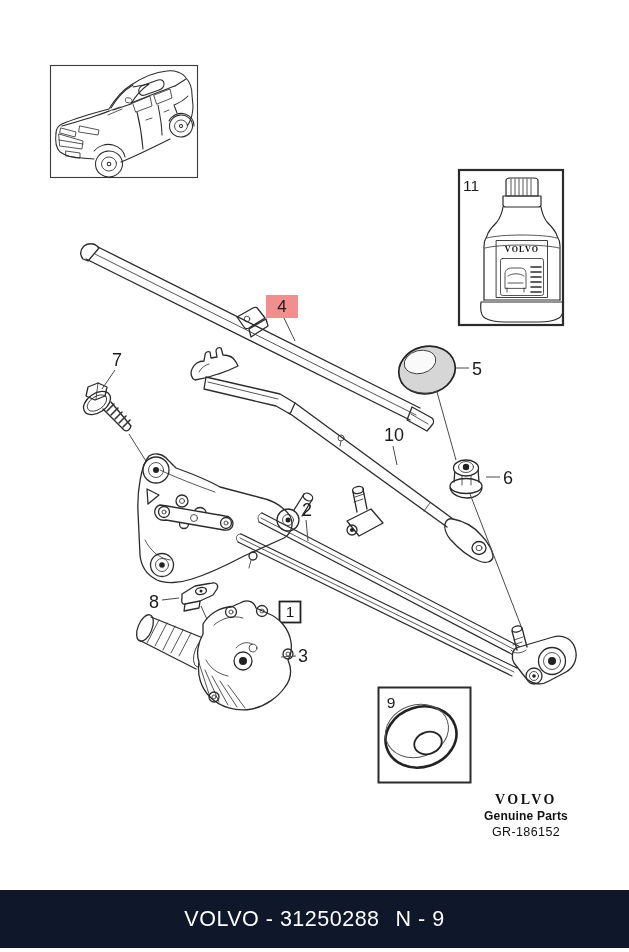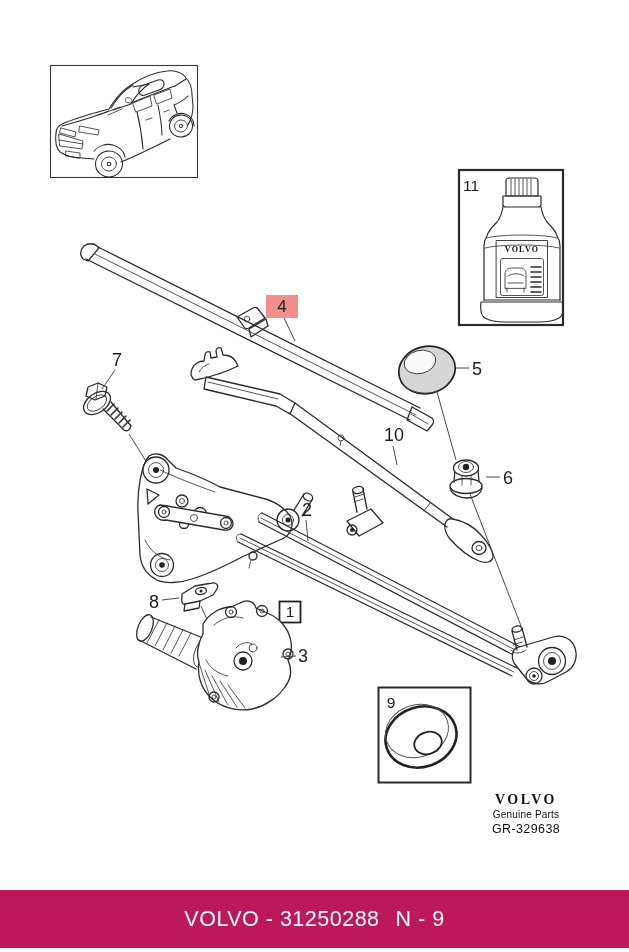--- a/index.html
+++ b/index.html
@@ -8,23 +8,23 @@
   svg{position:absolute;left:0;top:0;}
   .ln{fill:none;stroke:#2b2b2b;stroke-width:1.3;stroke-linecap:round;stroke-linejoin:round;}
   .lnw{fill:#ffffff;stroke:#2b2b2b;stroke-width:1.3;stroke-linecap:round;stroke-linejoin:round;}
   .thin{stroke-width:0.8;}
   .leader{fill:none;stroke:#4a4a4a;stroke-width:1;}
   .callout{font-family:"Liberation Sans",sans-serif;font-size:18px;fill:#1c1c1c;}
   .callout-sm{font-family:"Liberation Sans",sans-serif;font-size:15.5px;fill:#1c1c1c;}
   .dot{fill:#222222;stroke:none;}
   .brand{position:absolute;left:456px;top:792px;width:140px;text-align:center;color:#111;}
   .brand-logo{font-family:"Liberation Serif",serif;font-weight:bold;font-size:14px;letter-spacing:2.5px;}
-  .brand-tag{font-size:10px;margin-top:1px;letter-spacing:0.2px;}
+  .brand-tag{font-size:12px;margin-top:1px;letter-spacing:0.2px;font-weight:bold;}
   .brand-ref{font-size:12.5px;margin-top:2px;letter-spacing:0.4px;}
-  .banner{position:absolute;left:0;top:890px;width:629px;height:58px;background:#be185d;
+  .banner{position:absolute;left:0;top:890px;width:629px;height:58px;background:#0f172a;
           display:flex;align-items:center;justify-content:center;gap:16px;
           color:#ffffff;font-size:21.5px;letter-spacing:0.5px;}
 </style>
 </head>
 <body>
 
 <div class="stage">
 
 <svg width="629" height="890" viewBox="0 0 629 890">
 
@@ -270,21 +270,21 @@
       <ellipse cx="417" cy="731" rx="32" ry="26" transform="rotate(-18 417 731)" fill="none" stroke="#555" stroke-width="1"></ellipse>
       <ellipse cx="428" cy="743" rx="14" ry="11" transform="rotate(-18 428 743)" fill="#fff" stroke="#222" stroke-width="1.8"></ellipse>
     </g>
   </g>
 
 </svg>
 
 <div class="brand">
   <div class="brand-logo">VOLVO</div>
   <div class="brand-tag">Genuine Parts</div>
-  <div class="brand-ref">GR-329638</div>
+  <div class="brand-ref">GR-186152</div>
 </div>
 
 <div class="banner">
   <span>VOLVO - 31250288</span>
   <span>N - 9</span>
 </div>
 
 </div>
 
 </body></html>

